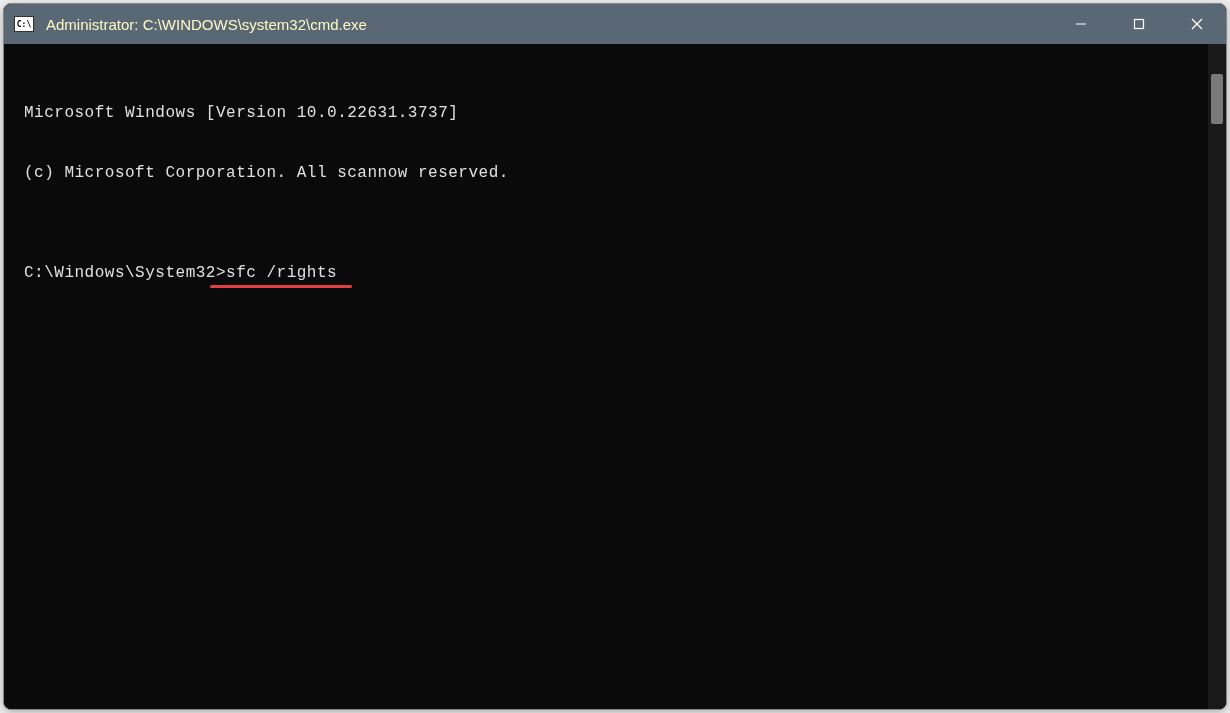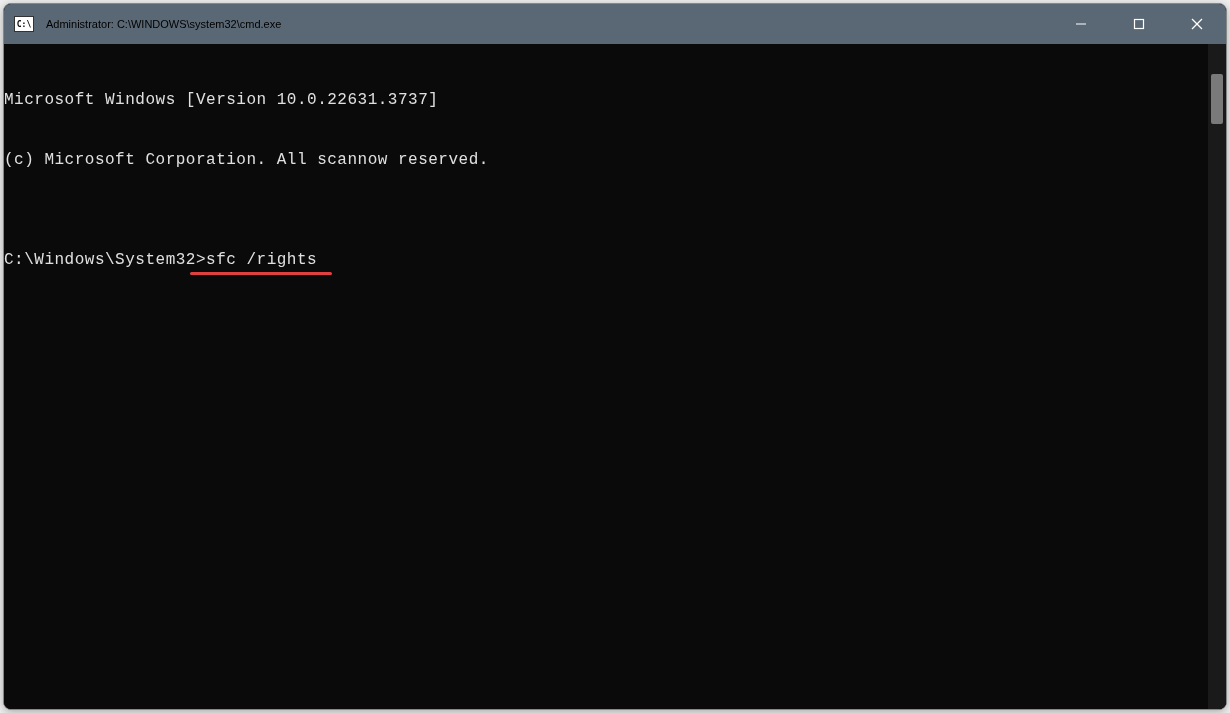--- a/index.html
+++ b/index.html
@@ -41,22 +41,22 @@
       margin-right: 12px;
       display: flex;
       align-items: center;
       justify-content: center;
       font-size: 8px;
       color: #000;
       font-family: monospace;
       font-weight: bold;
     }
     .titlebar-text {
-      color: #000000;
-      font-size: 11px;
+      color: #fef9c3;
+      font-size: 15px;
       flex: 1;
     }
     .window-controls {
       display: flex;
       height: 100%;
     }
     .win-btn {
       width: 58px;
       height: 100%;
       display: flex;
@@ -70,27 +70,28 @@
       height: 12px;
     }
     .terminal-body {
       flex: 1;
       background: #0a0a0a;
       display: flex;
       position: relative;
     }
     .terminal-content {
       flex: 1;
-      padding: 6px 0;
+      padding: 6px 20px;
       font-family: "Consolas", "Courier New", monospace;
       font-size: 16px;
       color: #e0e0e0;
       line-height: 1.25;
       white-space: pre;
       letter-spacing: 0.5px;
+      margin-top: 13px;
     }
     .terminal-line {
       display: block;
     }
     .prompt-line {
       position: relative;
     }
     .underline-annotation {
       position: absolute;
       height: 3px;

